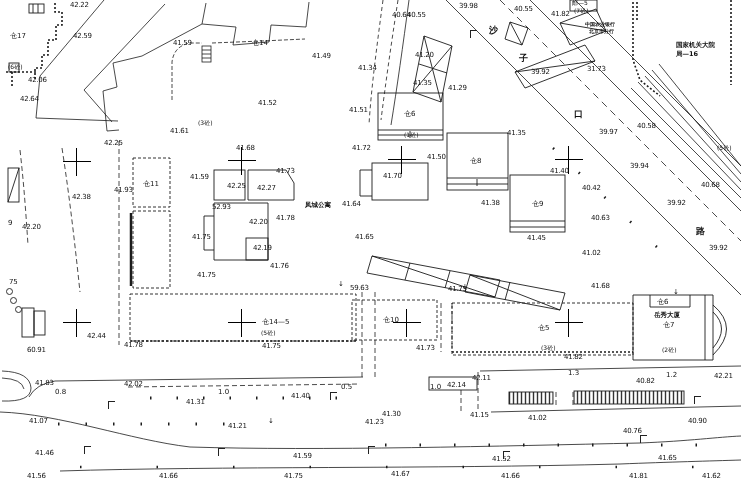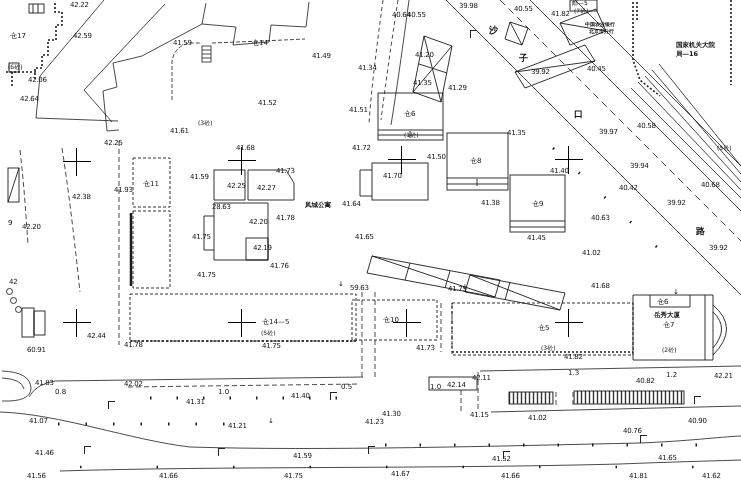--- a/index.html
+++ b/index.html
@@ -127,44 +127,44 @@
       <div class="lbl k-elev" style="left: 349px; top: 107px;">41.51</div>
       <div class="lbl k-elev" style="left: 392px; top: 4px; margin-top: 8px;">40.64</div>
       <div class="lbl k-elev" style="left: 407px; top: 12px;">40.55</div>
       <div class="lbl k-elev" style="left: 459px; top: 3px;">39.98</div>
       <div class="lbl k-elev" style="left: 358px; top: 65px;">41.34</div>
       <div class="lbl k-elev" style="left: 415px; top: 52px; text-align: right;">41.20</div>
       <div class="lbl k-elev" style="left: 413px; top: 80px;">41.35</div>
       <div class="lbl k-elev" style="left: 448px; top: 85px;">41.29</div>
       <div class="lbl k-elev" style="left: 514px; top: 6px;">40.55</div>
       <div class="lbl k-elev" style="left: 551px; top: 11px;">41.82</div>
-      <div class="lbl k-elev" style="left: 587px; top: 66px;">40.45</div>
+      <div class="lbl k-elev" style="left: 587px; top: 66px;">31.73</div>
       <div class="lbl k-elev" style="left: 531px; top: 69px;">39.92</div>
       <div class="lbl k-elev" style="left: 637px; top: 123px;">40.58</div>
       <div class="lbl k-elev" style="left: 599px; top: 129px;">39.97</div>
       <div class="lbl k-elev" style="left: 507px; top: 130px;">41.35</div>
       <div class="lbl k-elev" style="left: 630px; top: 163px;">39.94</div>
-      <div class="lbl k-elev" style="left: 619px; top: 185px;">40.42</div>
+      <div class="lbl k-elev" style="left: 582px; top: 185px;">40.42</div>
       <div class="lbl k-elev" style="left: 667px; top: 200px;">39.92</div>
       <div class="lbl k-elev" style="left: 701px; top: 182px;">40.68</div>
       <div class="lbl k-elev" style="left: 591px; top: 215px;">40.63</div>
       <div class="lbl k-elev" style="left: 709px; top: 245px;">39.92</div>
       <div class="lbl k-elev" style="left: 582px; top: 250px;">41.02</div>
       <div class="lbl k-elev" style="left: 591px; top: 283px;">41.68</div>
       <div class="lbl k-elev" style="left: 114px; top: 187px;">41.93</div>
       <div class="lbl k-elev" style="left: 72px; top: 194px;">42.38</div>
       <div class="lbl k-elev" style="left: 22px; top: 224px;">42.20</div>
       <div class="lbl k-elev" style="left: 8px; top: 220px;">9</div>
-      <div class="lbl k-elev" style="left: 9px; top: 279px;">42</div>
+      <div class="lbl k-elev" style="left: 9px; top: 279px;">75</div>
       <div class="lbl k-elev" style="left: 236px; top: 145px;">41.68</div>
       <div class="lbl k-elev" style="left: 276px; top: 168px;">41.73</div>
       <div class="lbl k-elev" style="left: 190px; top: 174px;">41.59</div>
       <div class="lbl k-elev" style="left: 227px; top: 183px;">42.25</div>
       <div class="lbl k-elev" style="left: 257px; top: 185px;">42.27</div>
-      <div class="lbl k-elev" style="left: 212px; top: 204px;">28.63</div>
+      <div class="lbl k-elev" style="left: 212px; top: 204px;">52.93</div>
       <div class="lbl k-elev" style="left: 249px; top: 219px;">42.20</div>
       <div class="lbl k-elev" style="left: 276px; top: 215px;">41.78</div>
       <div class="lbl k-elev" style="left: 192px; top: 234px;">41.75</div>
       <div class="lbl k-elev" style="left: 253px; top: 245px;">42.19</div>
       <div class="lbl k-elev" style="left: 270px; top: 263px;">41.76</div>
       <div class="lbl k-elev" style="left: 197px; top: 272px;">41.75</div>
       <div class="lbl k-elev" style="left: 352px; top: 145px;">41.72</div>
       <div class="lbl k-elev" style="left: 342px; top: 201px;">41.64</div>
       <div class="lbl k-elev" style="left: 355px; top: 234px;">41.65</div>
       <div class="lbl k-elev" style="left: 383px; top: 173px;">41.70</div>

